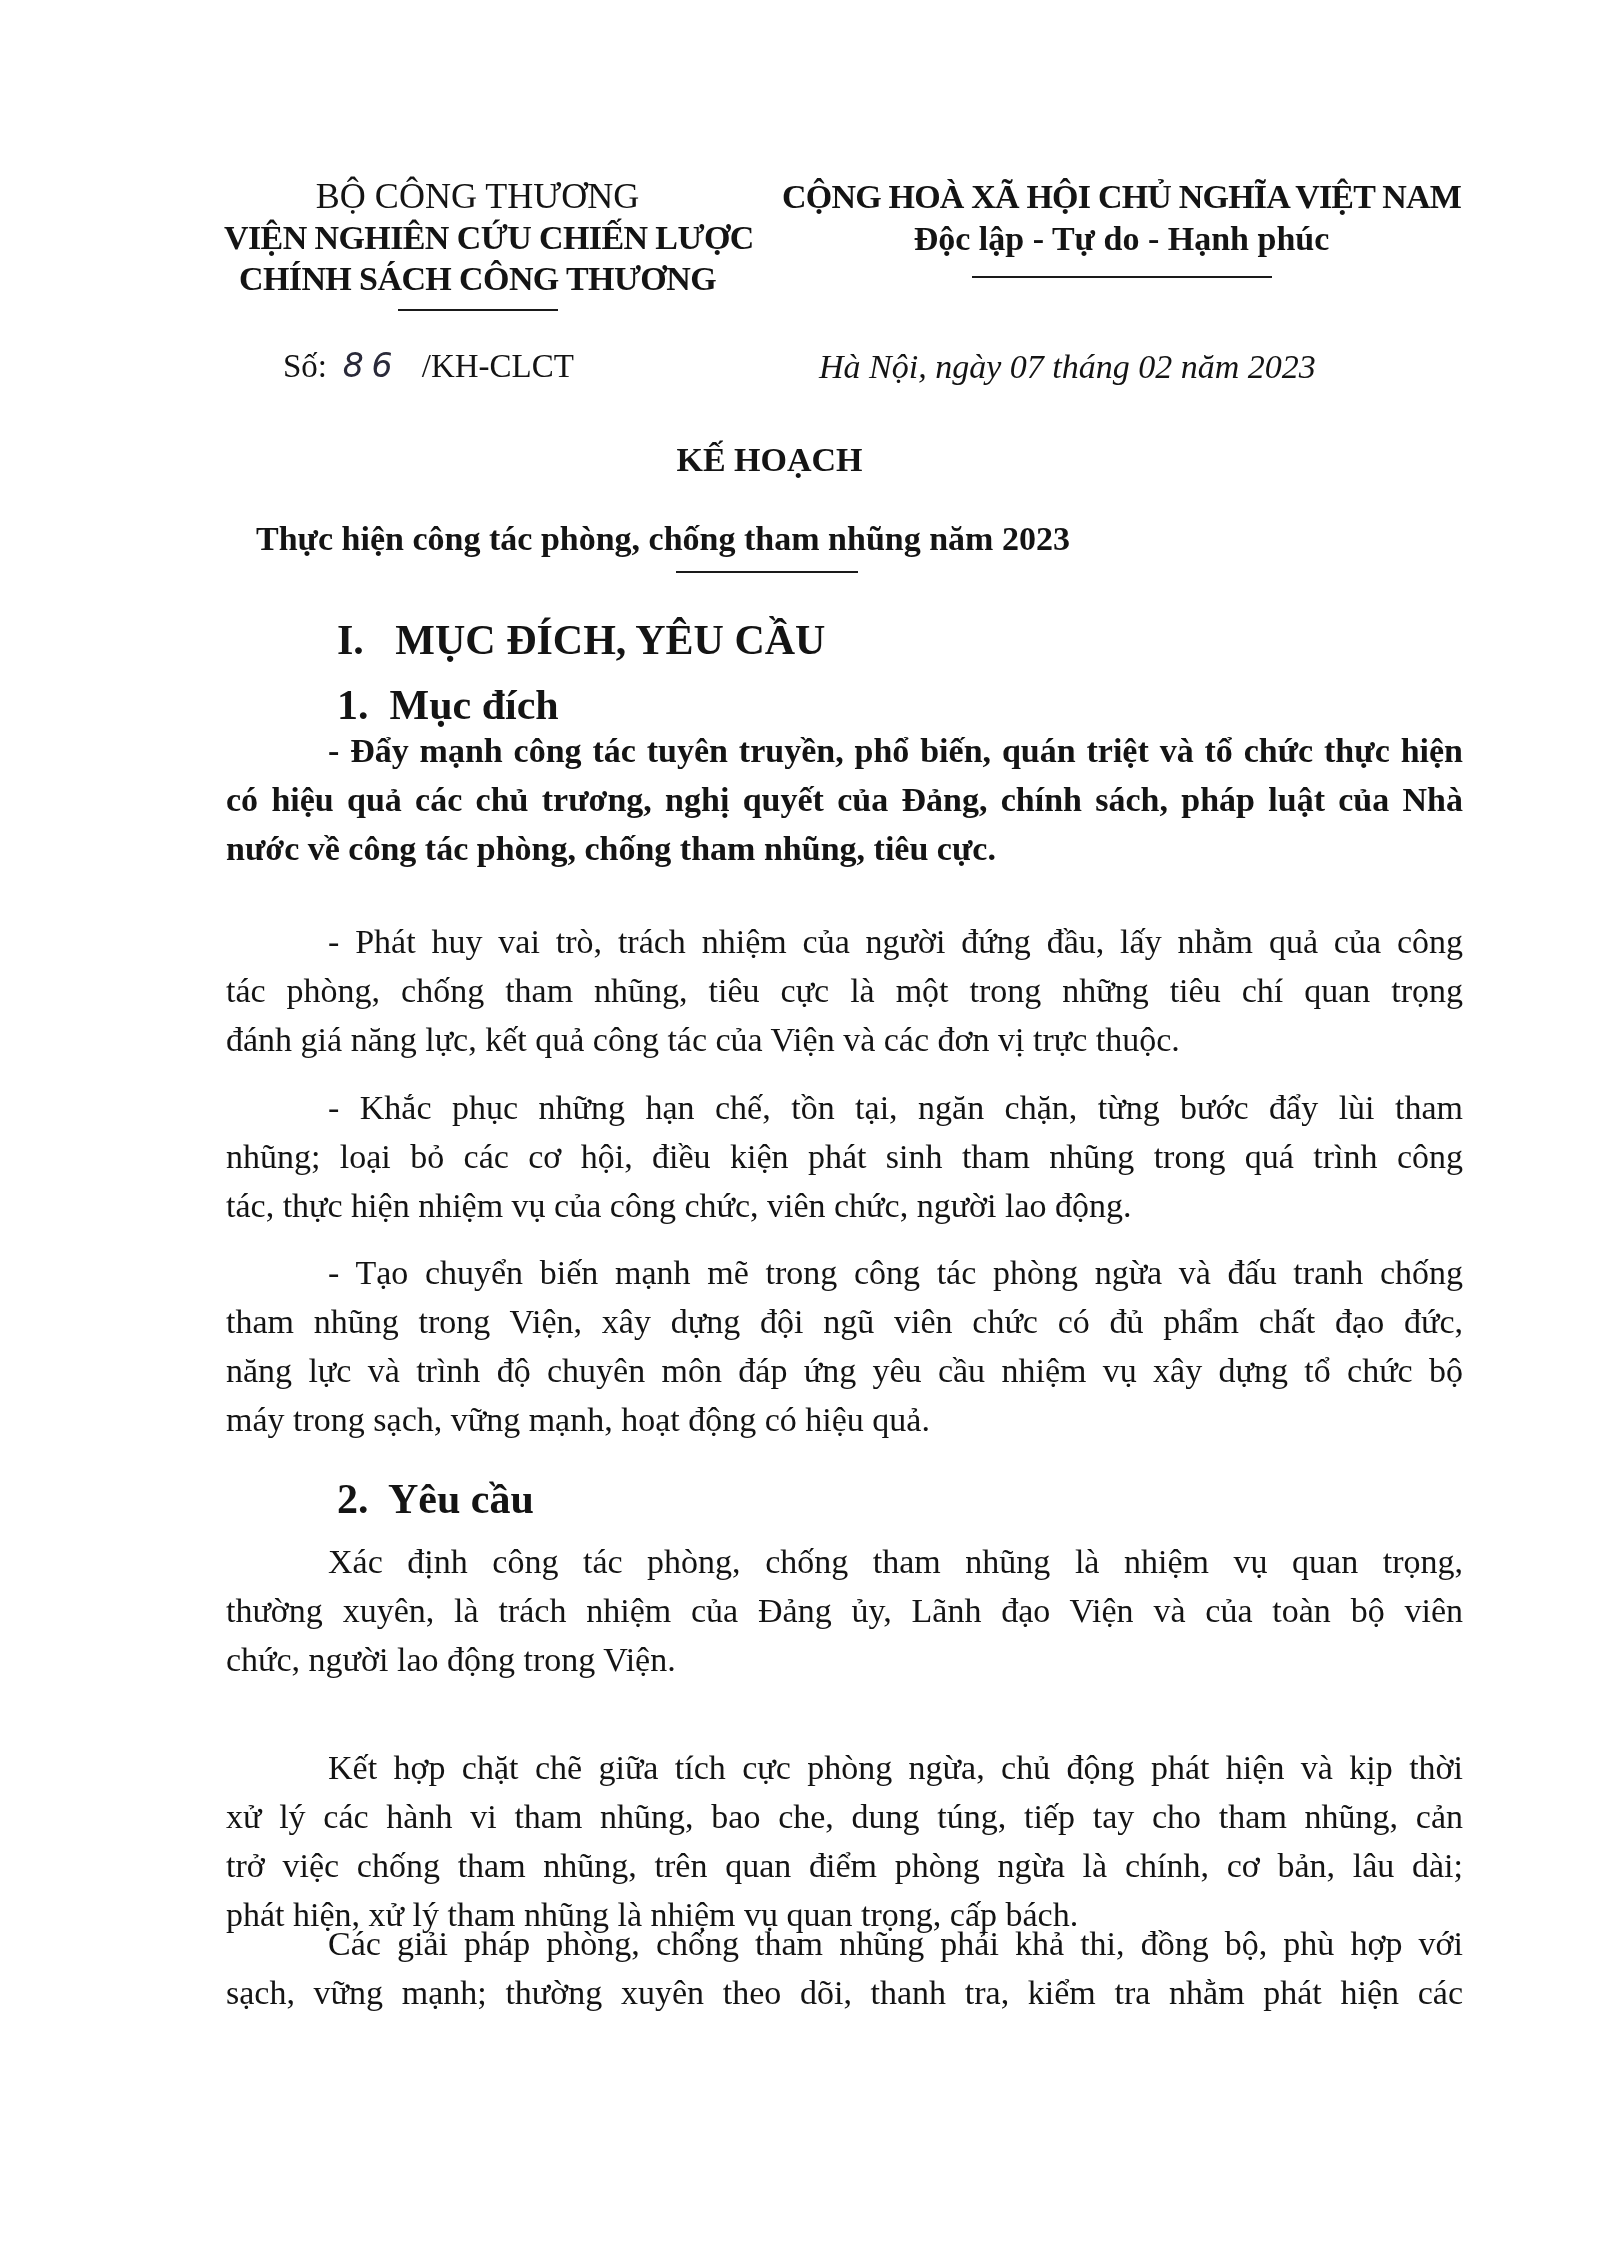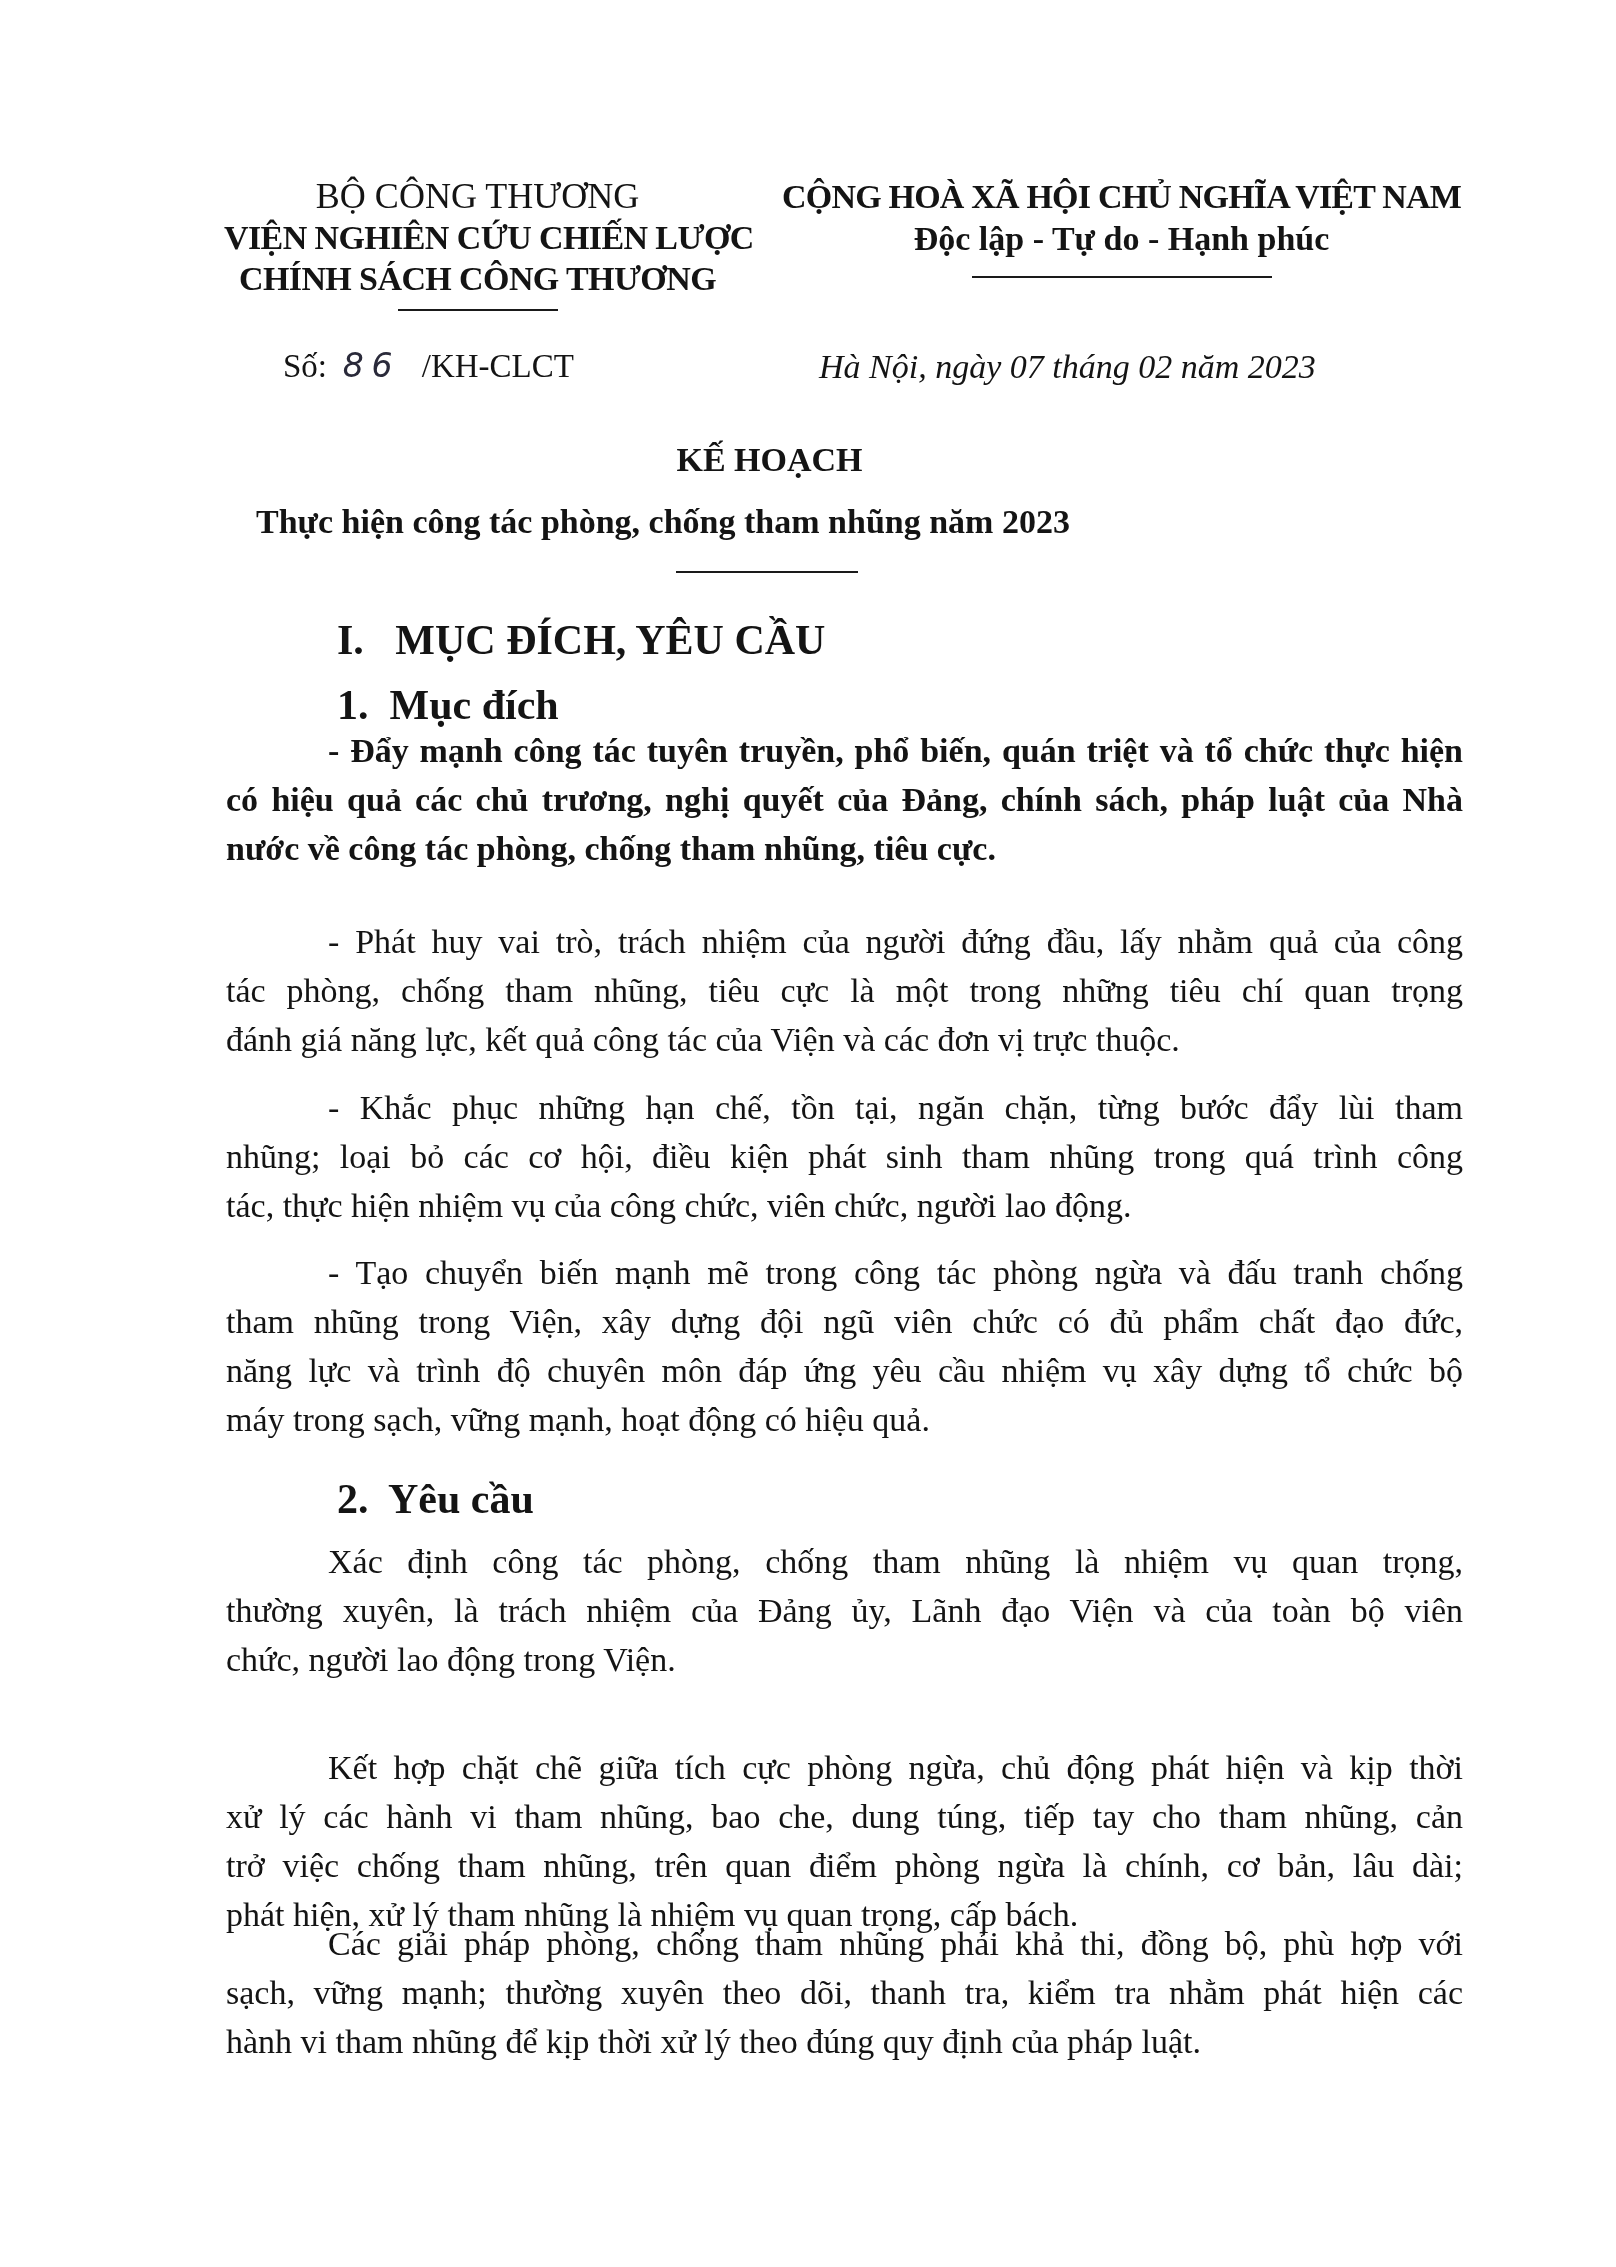--- a/index.html
+++ b/index.html
@@ -13,21 +13,21 @@
   .hdr-left .l2, .hdr-left .l3 { font-size: 34px; line-height: 41px; font-weight: bold; letter-spacing: -0.6px; }
   .hdr-left .rule { width: 160px; height: 2px; background: #1a1a1a; margin: 9.8px auto 0; }
   .hdr-right { left: 751px; width: 741px; top: 176px; text-align: center; }
   .hdr-right .l1 { font-size: 34px; line-height: 41px; font-weight: bold; letter-spacing: -0.8px; }
   .hdr-right .l2 { font-size: 34px; line-height: 43px; font-weight: bold; }
   .hdr-right .rule { width: 300px; height: 2px; background: #1a1a1a; margin: 15.6px auto 0; }
   .so { left: 283px; top: 346px; font-size: 33px; }
   .so .num { font-family: "DejaVu Sans", sans-serif; font-style: italic; color: #2a2a3a; font-size: 33px; margin: 0 21.5px 0 15.6px; letter-spacing: 7.8px; }
   .date { left: 819px; top: 348px; font-size: 34px; font-style: italic; }
   .doc-title { left: 0; width: 1539px; top: 441px; text-align: center; font-size: 34px; font-weight: bold; }
-  .doc-sub { left: 0; width: 1326px; top: 503px; text-align: center; font-size: 34px; font-weight: bold; }
+  .doc-sub { left: 0; width: 1326px; top: 520px; text-align: center; font-size: 34px; font-weight: bold; }
   .title-rule { position: absolute; left: 676px; width: 182px; top: 571px; height: 2px; background: #1a1a1a; }
   .sec { font-size: 42px; font-weight: bold; }
   .para { position: absolute; left: 226px; width: 1237px; font-size: 34px; }
   .line { display: block; height: 49px; line-height: 49px; text-align: justify; text-align-last: justify; white-space: nowrap; }
   .line.last { text-align-last: left; }
   .line.indent { padding-left: 102px; }
 </style>
 </head>
 <body>
 
@@ -99,15 +99,14 @@
 <div class="para" style="top:1703px;margin-top:40px;">
   <span class="line indent">Kết hợp chặt chẽ giữa tích cực phòng ngừa, chủ động phát hiện và kịp thời</span>
   <span class="line">xử lý các hành vi tham nhũng, bao che, dung túng, tiếp tay cho tham nhũng, cản</span>
   <span class="line">trở việc chống tham nhũng, trên quan điểm phòng ngừa là chính, cơ bản, lâu dài;</span>
   <span class="line last">phát hiện, xử lý tham nhũng là nhiệm vụ quan trọng, cấp bách.</span>
 </div>
 
 <div class="para" style="top:1919px;">
   <span class="line indent">Các giải pháp phòng, chống tham nhũng phải khả thi, đồng bộ, phù hợp với</span>
   <span class="line">sạch, vững mạnh; thường xuyên theo dõi, thanh tra, kiểm tra nhằm phát hiện các</span>
-  <span class="line last">hành vi tham nhũng để kịp thời xử lý theo đúng quy định của pháp luật.</span>
 </div>
 
 
 </body></html>

